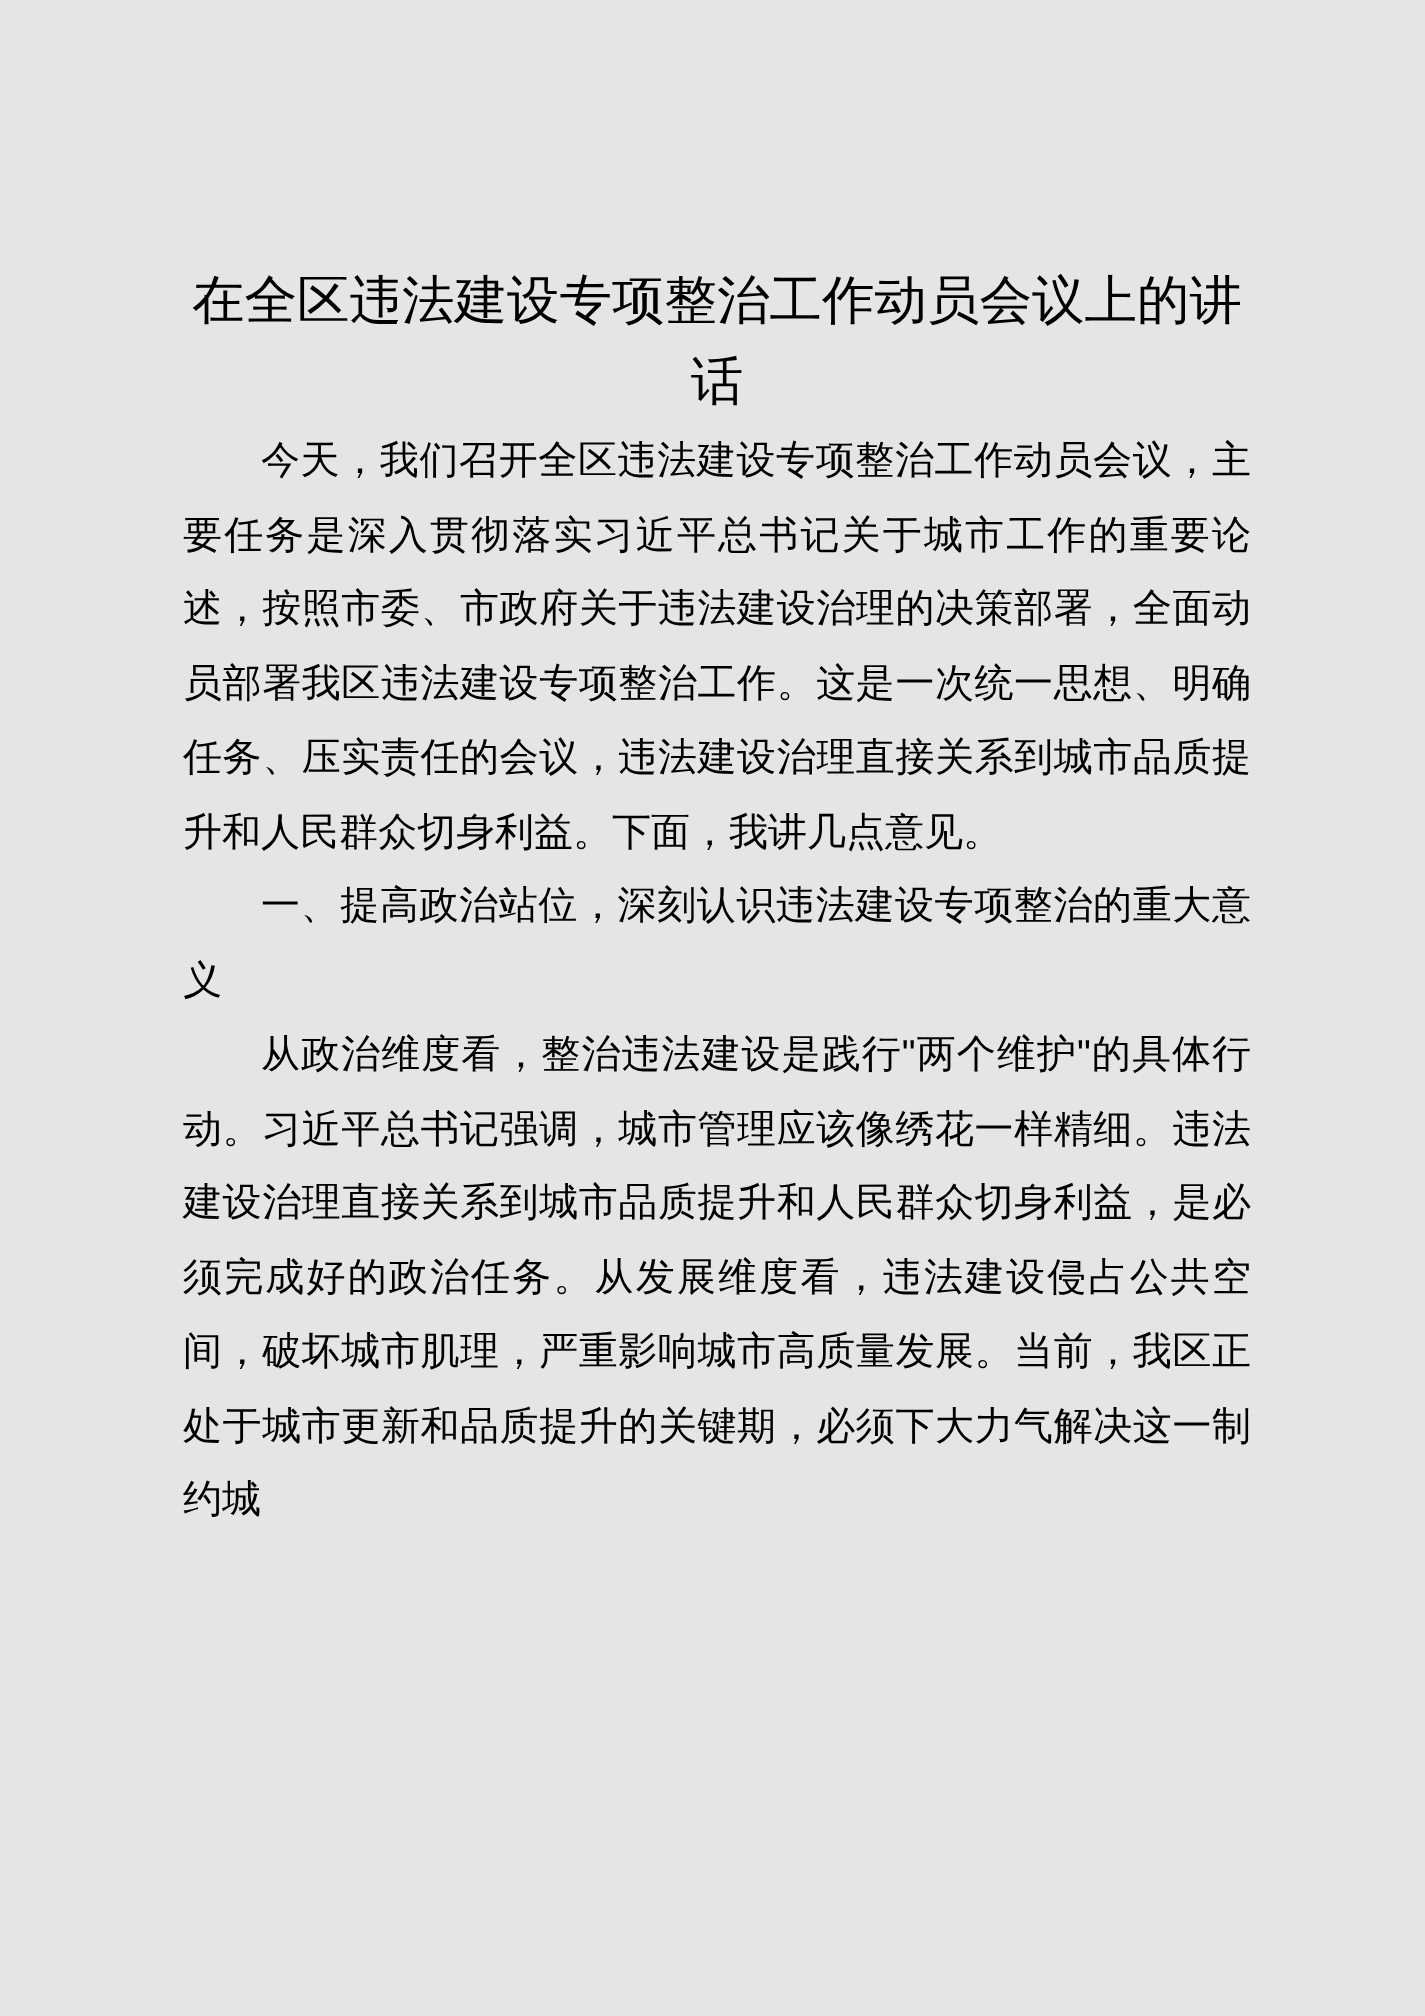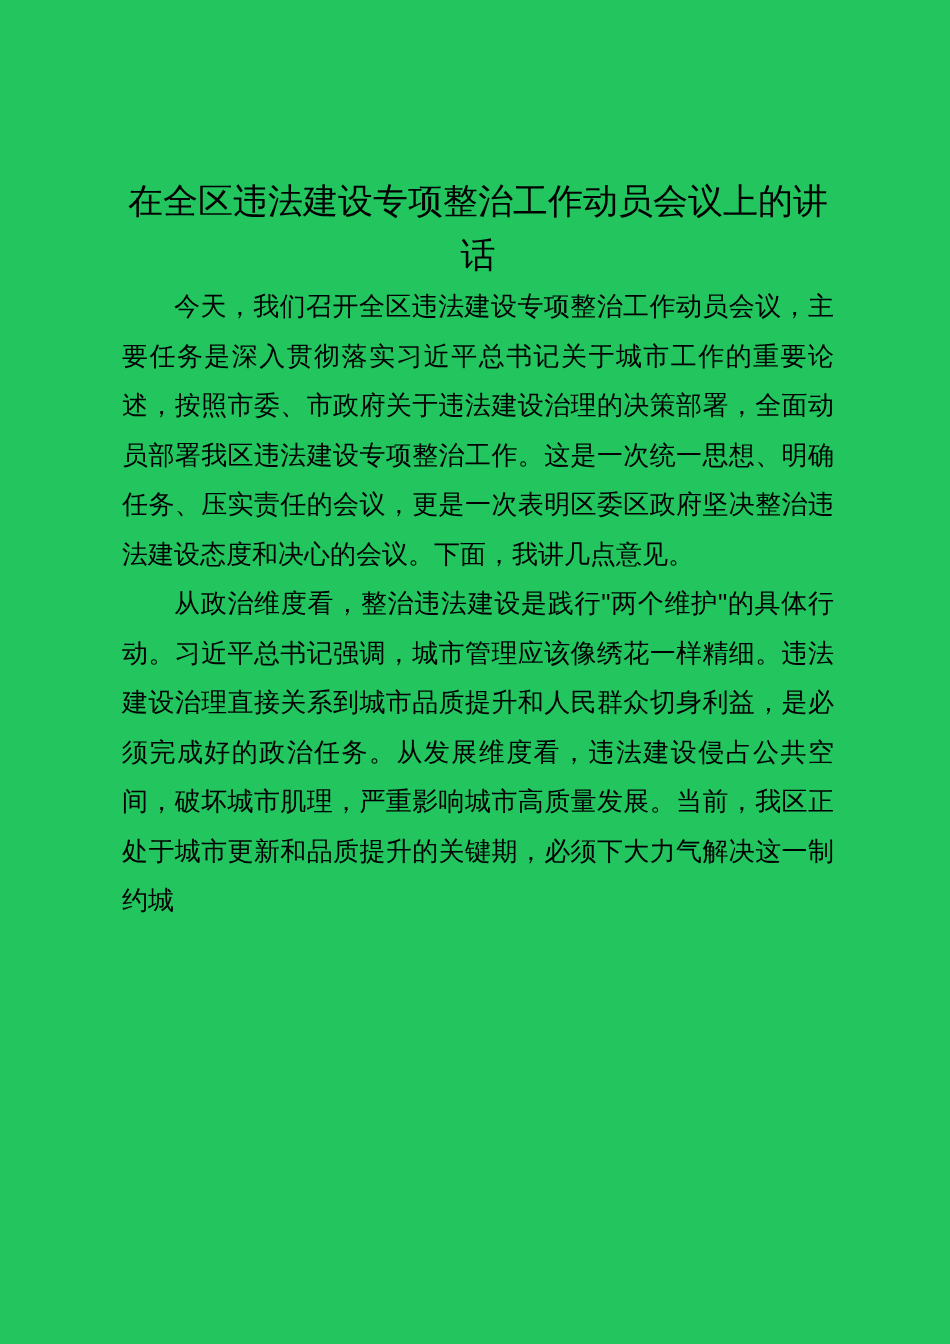--- a/index.html
+++ b/index.html
@@ -11,21 +11,21 @@
     width: 950px;
     height: 1344px;
     overflow: hidden;
     font-family: "Liberation Sans", sans-serif;
     color: #000000;
   }
   .doc-page {
     box-sizing: border-box;
     width: 950px;
     height: 1344px;
-    background: #22c55e;
+    background: #e5e5e5;
     padding: 174px 116px 40px 122px;
   }
   .doc-title {
     margin: 0;
     padding: 0;
     font-size: 35px;
     line-height: 54px;
     font-weight: 400;
     text-align: center;
     letter-spacing: 0;
@@ -51,18 +51,19 @@
     text-align: justify;
     letter-spacing: 0;
   }
 </style>
 </head>
 <body>
 
 <div class="doc-page">
   <h1 class="doc-title">在全区违法建设专项整治工作动员会议上的讲话</h1>
 
-  <p class="doc-para">今天，我们召开全区违法建设专项整治工作动员会议，主要任务是深入贯彻落实习近平总书记关于城市工作的重要论述，按照市委、市政府关于违法建设治理的决策部署，全面动员部署我区违法建设专项整治工作。这是一次统一思想、明确任务、压实责任的会议，更是一次表明区委区政府坚决整治违法建设态度和决心的会议。下面，我讲几点意见。</p>
+  <p class="doc-para">今天，我们召开全区违法建设专项整治工作动员会议，主要任务是深入贯彻落实习近平总书记关于城市工作的重要论述，按照市委、市政府关于违法建设治理的决策部署，全面动员部署我区违法建设专项整治工作。这是一次统一思想、明确任务、压实责任的会议，违法建设治理直接关系到城市品质提升和人民群众切身利益。下面，我讲几点意见。</p>
 
+  <h2 class="doc-heading">一、提高政治站位，深刻认识违法建设专项整治的重大意义</h2>
 
 
   <p class="doc-para">从政治维度看，整治违法建设是践行"两个维护"的具体行动。习近平总书记强调，城市管理应该像绣花一样精细。违法建设治理直接关系到城市品质提升和人民群众切身利益，是必须完成好的政治任务。从发展维度看，违法建设侵占公共空间，破坏城市肌理，严重影响城市高质量发展。当前，我区正处于城市更新和品质提升的关键期，必须下大力气解决这一制约城</p>
 </div>
 
 </body></html>

